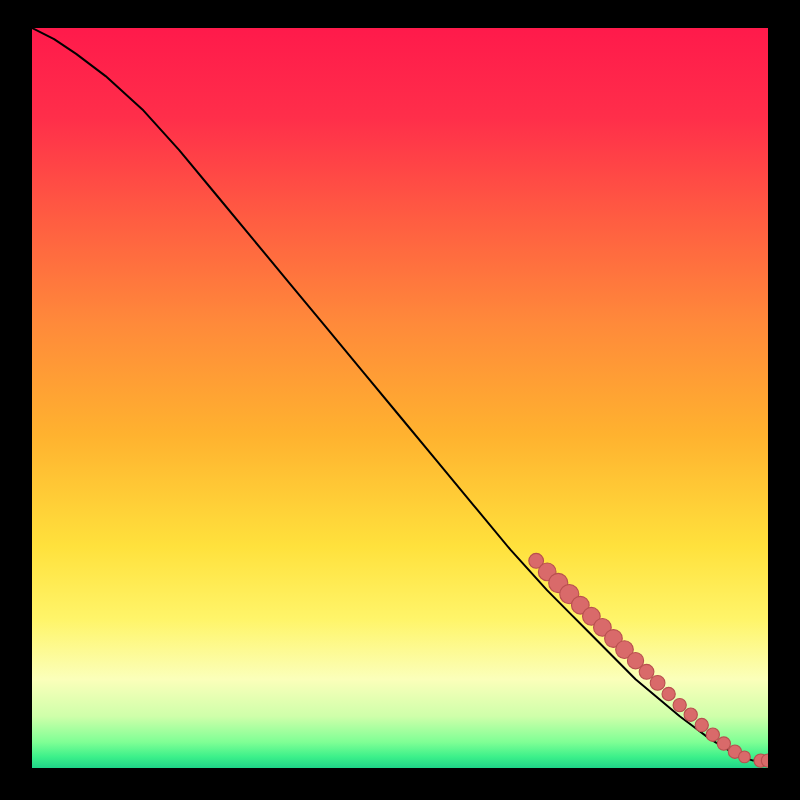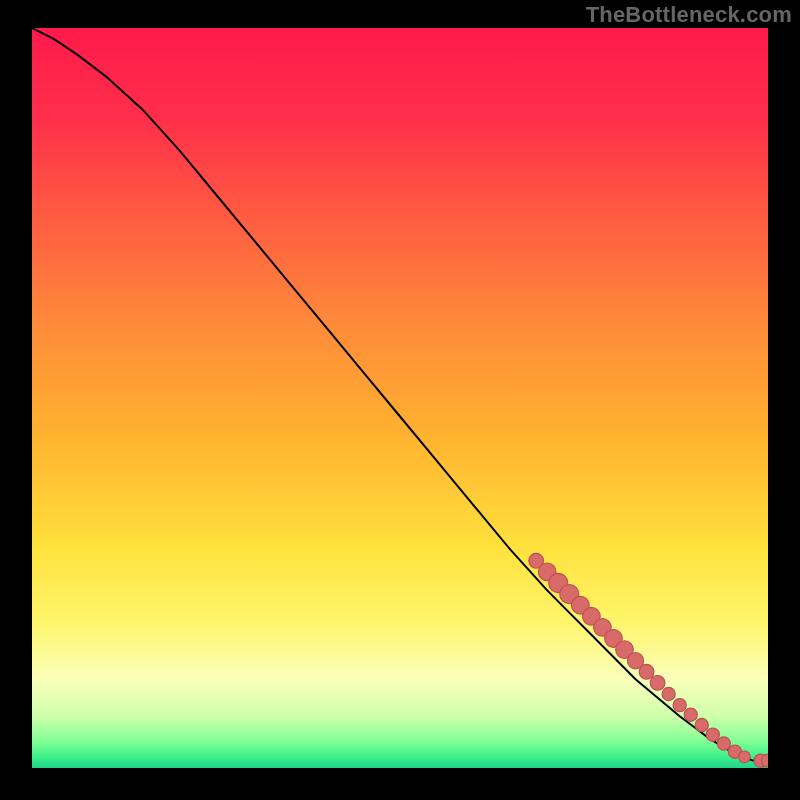--- a/index.html
+++ b/index.html
@@ -37,21 +37,20 @@
   .plot svg {
     display: block;
     width: 736px;
     height: 740px;
   }
 </style>
 </head>
 <body>
 
 <div class="stage">
-  <div class="watermark">TheBottleneck.com</div>
 
   <div class="plot">
     <svg viewBox="0 0 100 100" preserveAspectRatio="none">
       <defs>
         <linearGradient id="bg-grad" x1="0" y1="0" x2="0" y2="1">
 
         <stop offset="0%" stop-color="#ff1a4b"></stop>
             <stop offset="12%" stop-color="#ff2e4a"></stop>
             <stop offset="25%" stop-color="#ff5a42"></stop>
             <stop offset="40%" stop-color="#ff8a3a"></stop>

